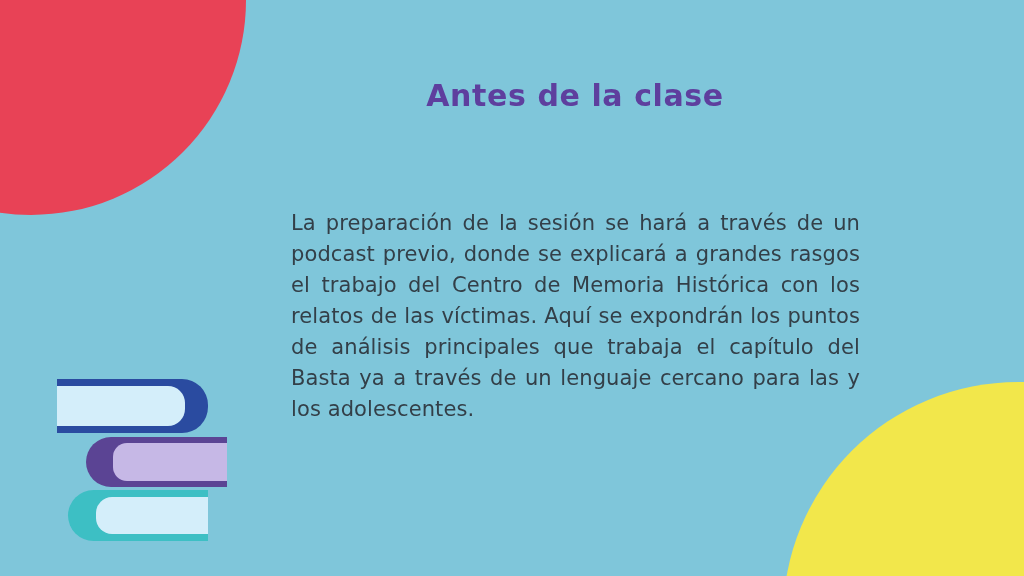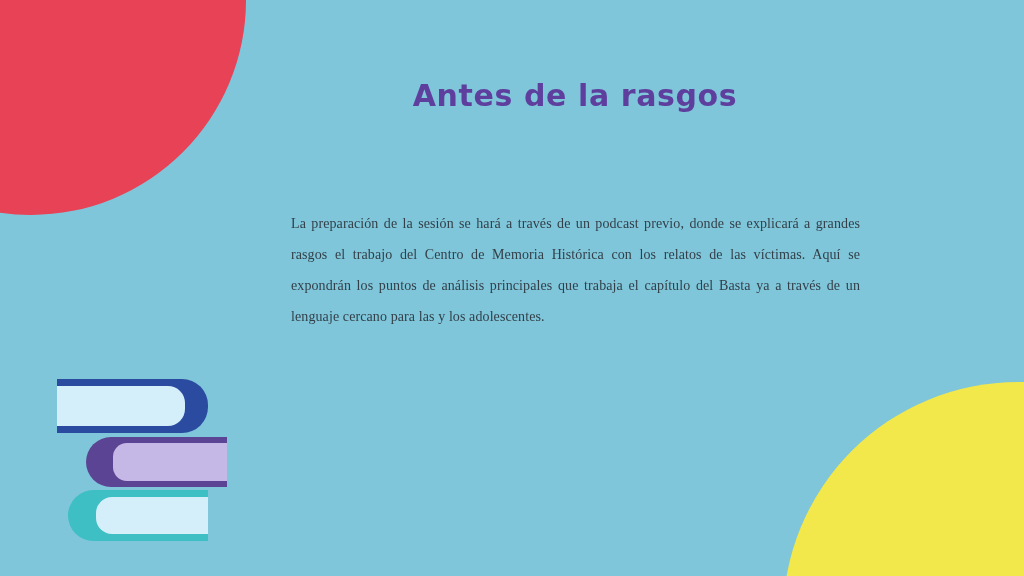--- a/index.html
+++ b/index.html
@@ -53,25 +53,24 @@
     white-space: nowrap;
   }
 
   
   #body-text {
     position: absolute;
     left: 291px;
     top: 208px;
     width: 569px;
     text-align: justify;
-    font-size: 14px;
+    font-size: 21px;
     line-height: 31px;
     color: #333F48;
     letter-spacing: 0.1px;
-    font-family: Liberation Serif, serif;
   }
 
   
   #book-stack {
     position: absolute;
     left: 45px;
     top: 372px;
     width: 195px;
     height: 178px;
   }
@@ -143,17 +142,17 @@
       <div class="pages"></div>
     </div>
 
     <div class="book" id="book-bot">
       <div class="cover"></div>
       <div class="pages"></div>
     </div>
 
   </div>
 
-  <div id="slide-title">Antes de la rasgos</div>
+  <div id="slide-title">Antes de la clase</div>
 
   <div id="body-text">La preparación de la sesión se hará a través de un podcast previo, donde se explicará a grandes rasgos el trabajo del Centro de Memoria Histórica con los relatos de las víctimas. Aquí se expondrán los puntos de análisis principales que trabaja el capítulo del Basta ya a través de un lenguaje cercano para las y los adolescentes.</div>
 
 </div>
 
 </body></html>

